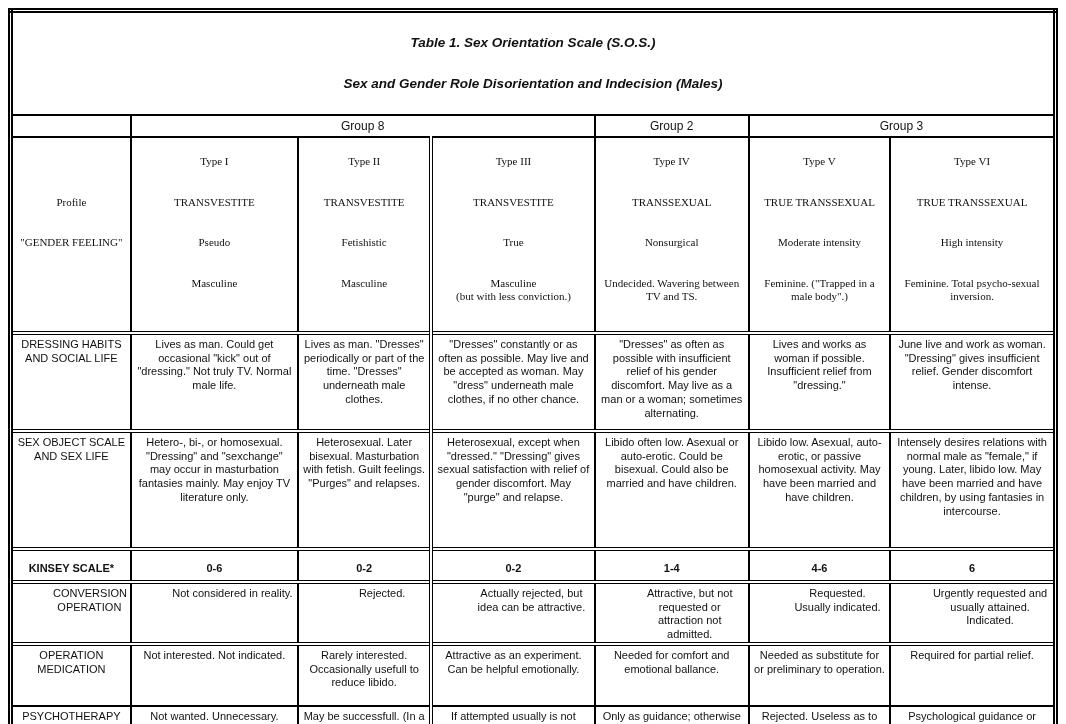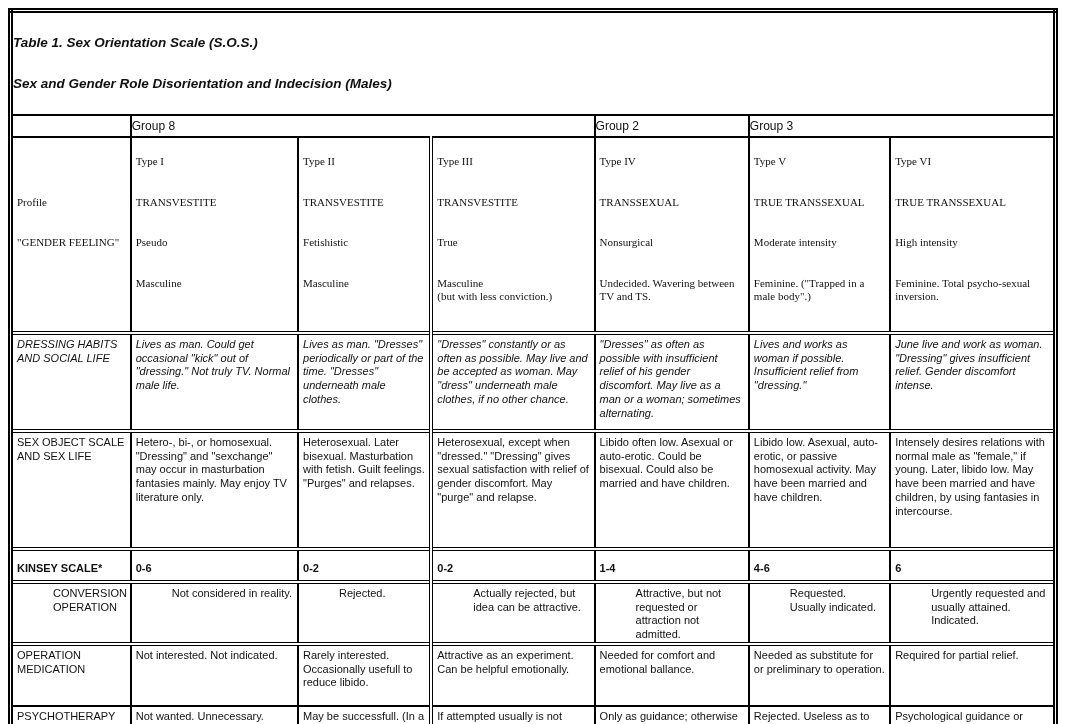--- a/index.html
+++ b/index.html
@@ -13,21 +13,21 @@
   .sos-table{
     position:absolute;left:8px;top:8px;
     width:1050px;height:708px;
     border-collapse:collapse;
     table-layout:fixed;
     border:5px double #000;
   }
   .sos-table td{
     border:2px solid #000;
     vertical-align:top;
-    text-align:left;
+    text-align:center;
     font-size:11px;
     line-height:1.25;
     padding:3px 4px 0 4px;
     overflow:hidden;
     white-space:pre-line;
   }
   
   tr.hsep > td{border-top:4px double #000;}
   
   td.dl{border-left:4px double #000;margin-top:48px;}
@@ -42,21 +42,21 @@
   tr.group-row td{
     height:20px;
     vertical-align:middle;
     font-size:12px;
     padding:0;
   }
   tr.profile-row td{height:115px;font-family:Liberation Serif, serif;}
   .pcell{padding-top:7px;}
   .pline{margin-bottom:13px;min-height:13px;}
   .pspacer{height:27px;}
-  tr.row-dressing td{height:91px;font-style:italic;}
+  tr.row-dressing td{height:91px;}
   tr.row-sexobject td{height:111px;}
   tr.row-kinsey td{height:21px;vertical-align:middle;padding-top:8px;font-weight:bold;}
   tr.row-conversion td{height:49px;padding-left:40px;}
   tr.row-estrogen td{height:56px;}
   tr.row-psychotherapy td{height:43px;}
   .rlabel{text-transform:none;}
 </style>
 </head>
 <body>
 

